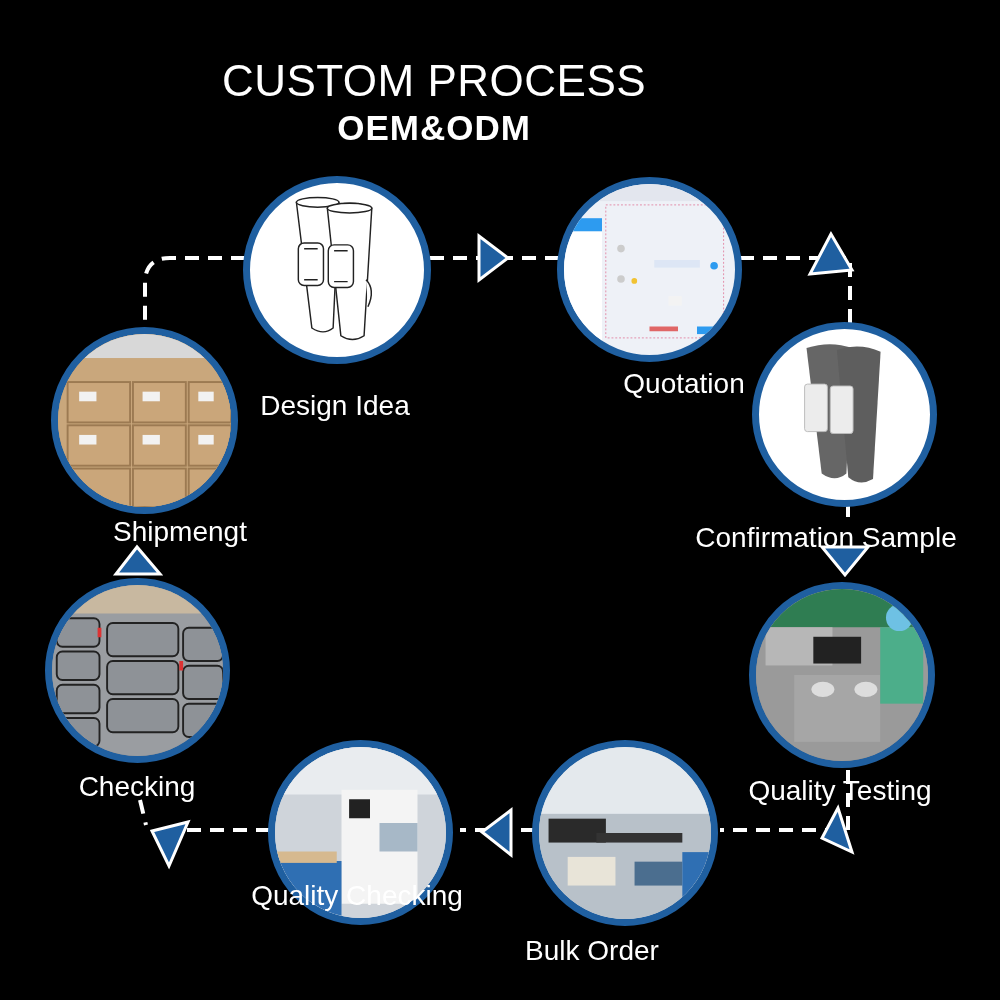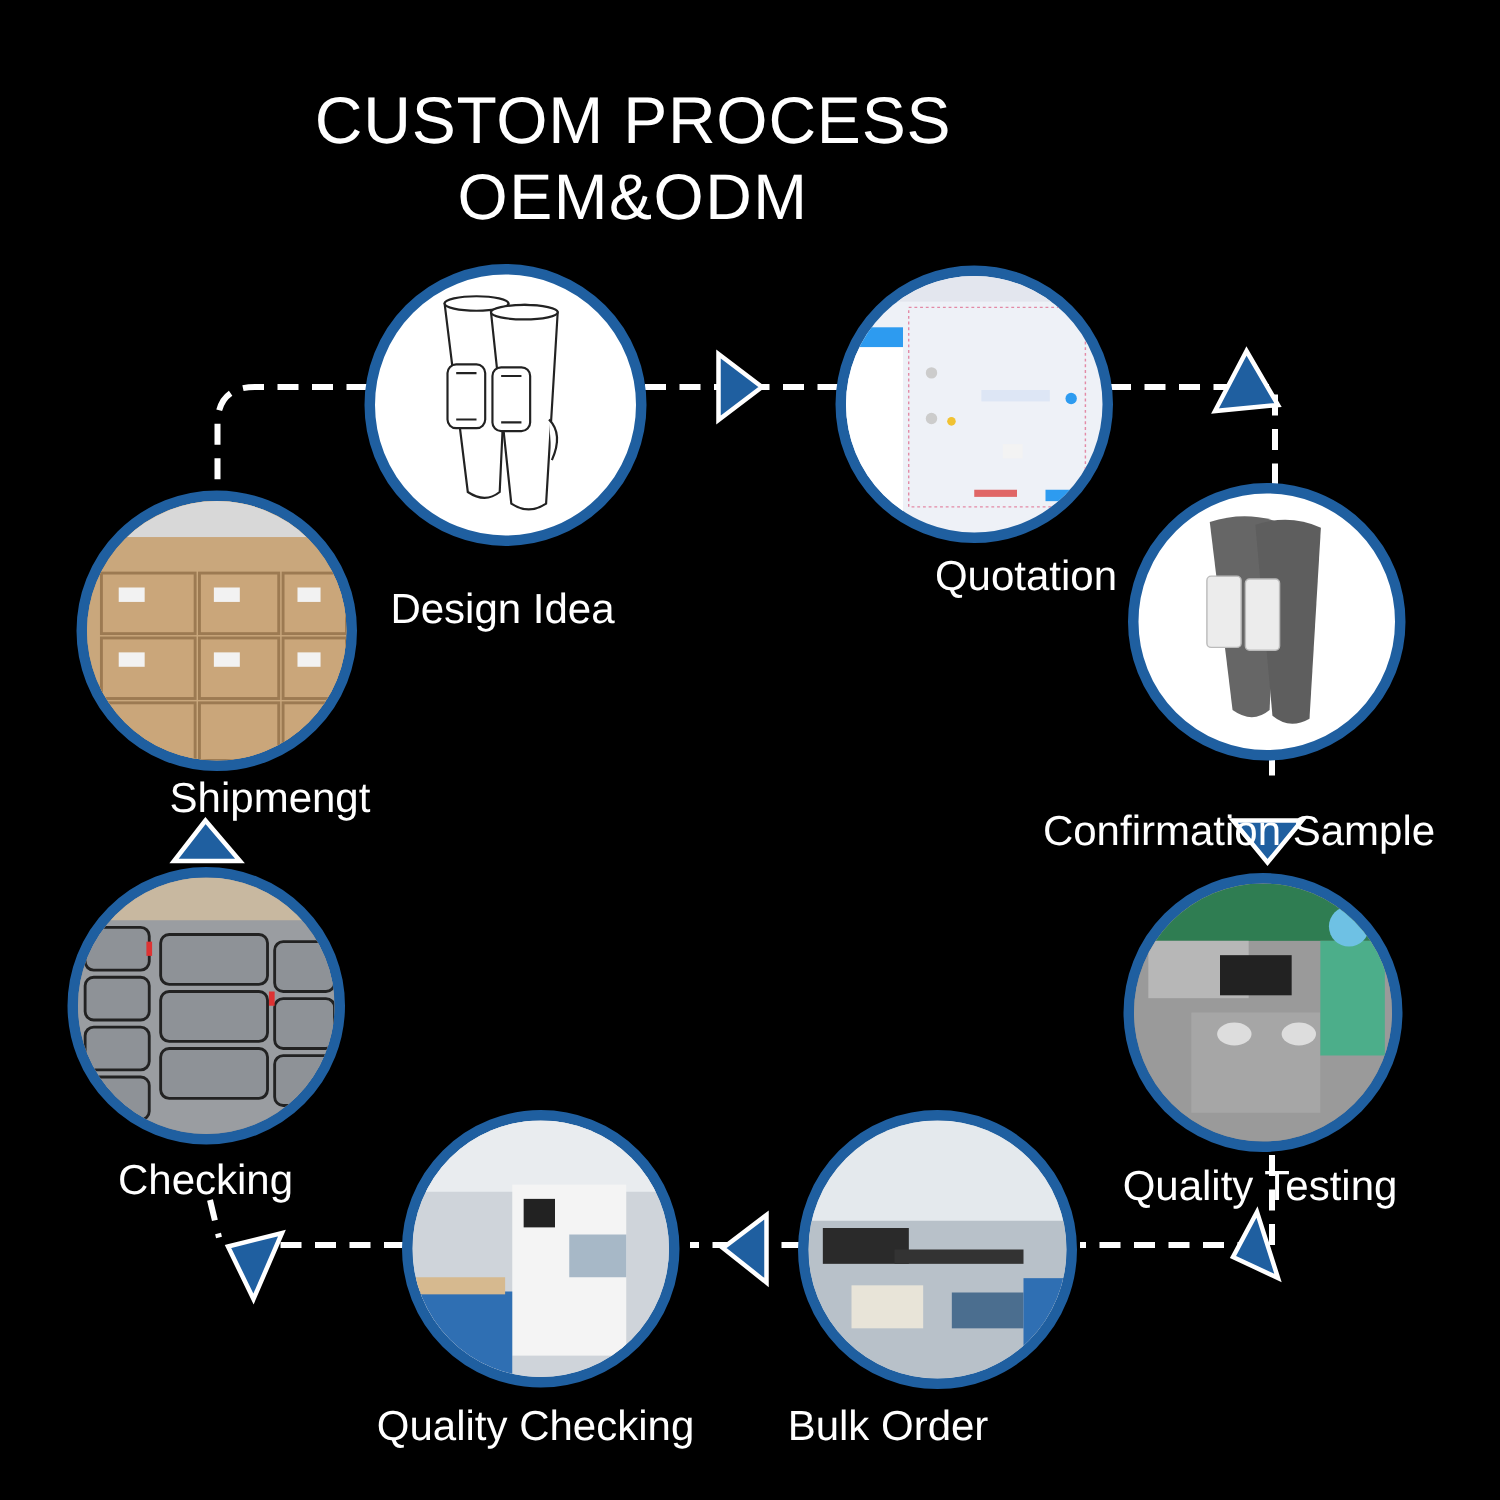--- a/index.html
+++ b/index.html
@@ -1,20 +1,20 @@
 <!DOCTYPE html>
 <html><head>
 <meta charset="utf-8">
 <style>
   html, body { margin:0; padding:0; background:#000; }
   body { width:1000px; height:1000px; position:relative; overflow:hidden;
          font-family:"Liberation Sans", "DejaVu Sans", sans-serif; color:#fff; }
-  .title { position:absolute; left:0; width:844px; text-align:center; }
+  .title { position:absolute; left:12px; width:844px; text-align:center; }
   .title-main { top:56px; font-size:44px; font-weight:400; letter-spacing:0.5px; }
-  .title-sub { top:108px; font-size:43px; font-weight:400; letter-spacing:1px; }
+  .title-sub { top:108px; font-size:35px; font-weight:700; letter-spacing:1px; }
   svg.flow { position:absolute; left:0; top:0; }
   .step { position:absolute; }
   .circle { position:absolute; border-radius:50%; border:7px solid #1f5fa0; overflow:hidden;
             box-sizing:border-box; background:#fff; }
   .label { position:absolute; font-size:28px; white-space:nowrap; transform:translateX(-50%); color:#fff; }
   .img-fill { position:absolute; inset:0; }
 </style>
 </head>
 <body>
 
@@ -87,21 +87,21 @@
 
 <div class="step">
   <div class="circle" style="left:752px;top:322px;width:185px;height:185px;">
     <svg class="img-fill" viewBox="0 0 180 180">
       <path d="M50 20 Q75 12 98 20 L92 152 Q80 162 66 152 Z" fill="#666"></path>
       <path d="M82 22 Q106 14 128 24 L120 158 Q106 166 94 156 Z" fill="#5e5e5e"></path>
       <rect x="48" y="58" width="24" height="50" rx="3" fill="#ececec" stroke="#bbb"></rect>
       <rect x="75" y="60" width="24" height="50" rx="3" fill="#ececec" stroke="#bbb"></rect>
     </svg>
   </div>
-  <div class="label" style="left:826px;top:538px;">Confirmation Sample</div>
+  <div class="label" style="left:826px;top:522px;">Confirmation Sample</div>
 </div>
 
 <div class="step">
   <div class="circle" style="left:749px;top:582px;width:186px;height:186px;background:#8f8f8f;">
     <svg class="img-fill" viewBox="0 0 180 180">
       <rect x="0" y="0" width="180" height="180" fill="#9a9a9a"></rect>
       <rect x="0" y="0" width="180" height="40" fill="#2f7d52"></rect>
       <rect x="10" y="40" width="70" height="40" fill="#b7b7b7"></rect>
       <rect x="60" y="50" width="50" height="28" fill="#222"></rect>
       <rect x="40" y="90" width="90" height="70" fill="#a6a6a6"></rect>
@@ -134,21 +134,21 @@
     <svg class="img-fill" viewBox="0 0 180 180">
       <rect x="0" y="0" width="180" height="180" fill="#cfd4da"></rect>
       <rect x="0" y="0" width="180" height="50" fill="#e9ecef"></rect>
       <rect x="70" y="45" width="80" height="120" fill="#f4f4f4"></rect>
       <rect x="78" y="55" width="22" height="20" fill="#222"></rect>
       <rect x="110" y="80" width="40" height="30" fill="#a7b8c7"></rect>
       <rect x="0" y="120" width="70" height="60" fill="#2f6fb3"></rect>
       <rect x="0" y="110" width="65" height="12" fill="#d6b98f"></rect>
     </svg>
   </div>
-  <div class="label" style="left:357px;top:935px;">Quality Checking</div>
+  <div class="label" style="left:357px;top:880px;">Quality Checking</div>
 </div>
 
 <div class="step">
   <div class="circle" style="left:45px;top:578px;width:185px;height:185px;background:#8c8f94;">
     <svg class="img-fill" viewBox="0 0 180 180">
       <rect x="0" y="0" width="180" height="180" fill="#9a9da1"></rect>
       <rect x="0" y="0" width="180" height="30" fill="#c8b8a0"></rect>
       <g fill="#8e9297" stroke="#222" stroke-width="2">
         <rect x="5" y="35" width="45" height="30" rx="6"></rect>
         <rect x="5" y="70" width="45" height="30" rx="6"></rect>

